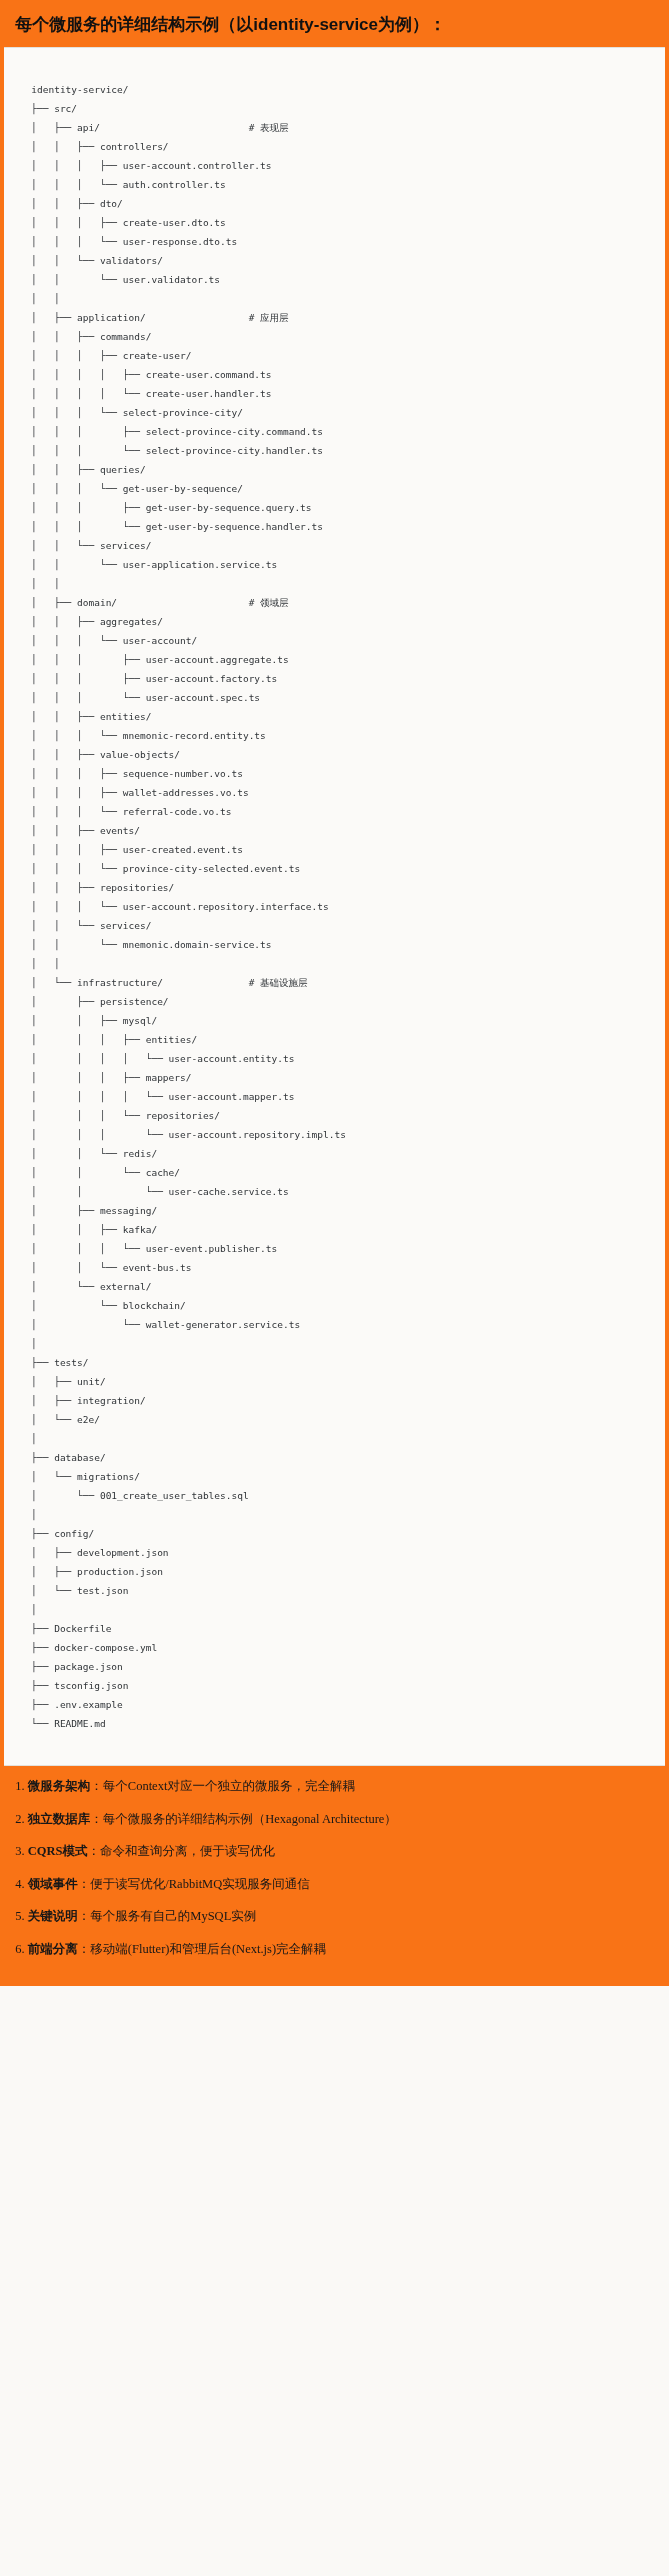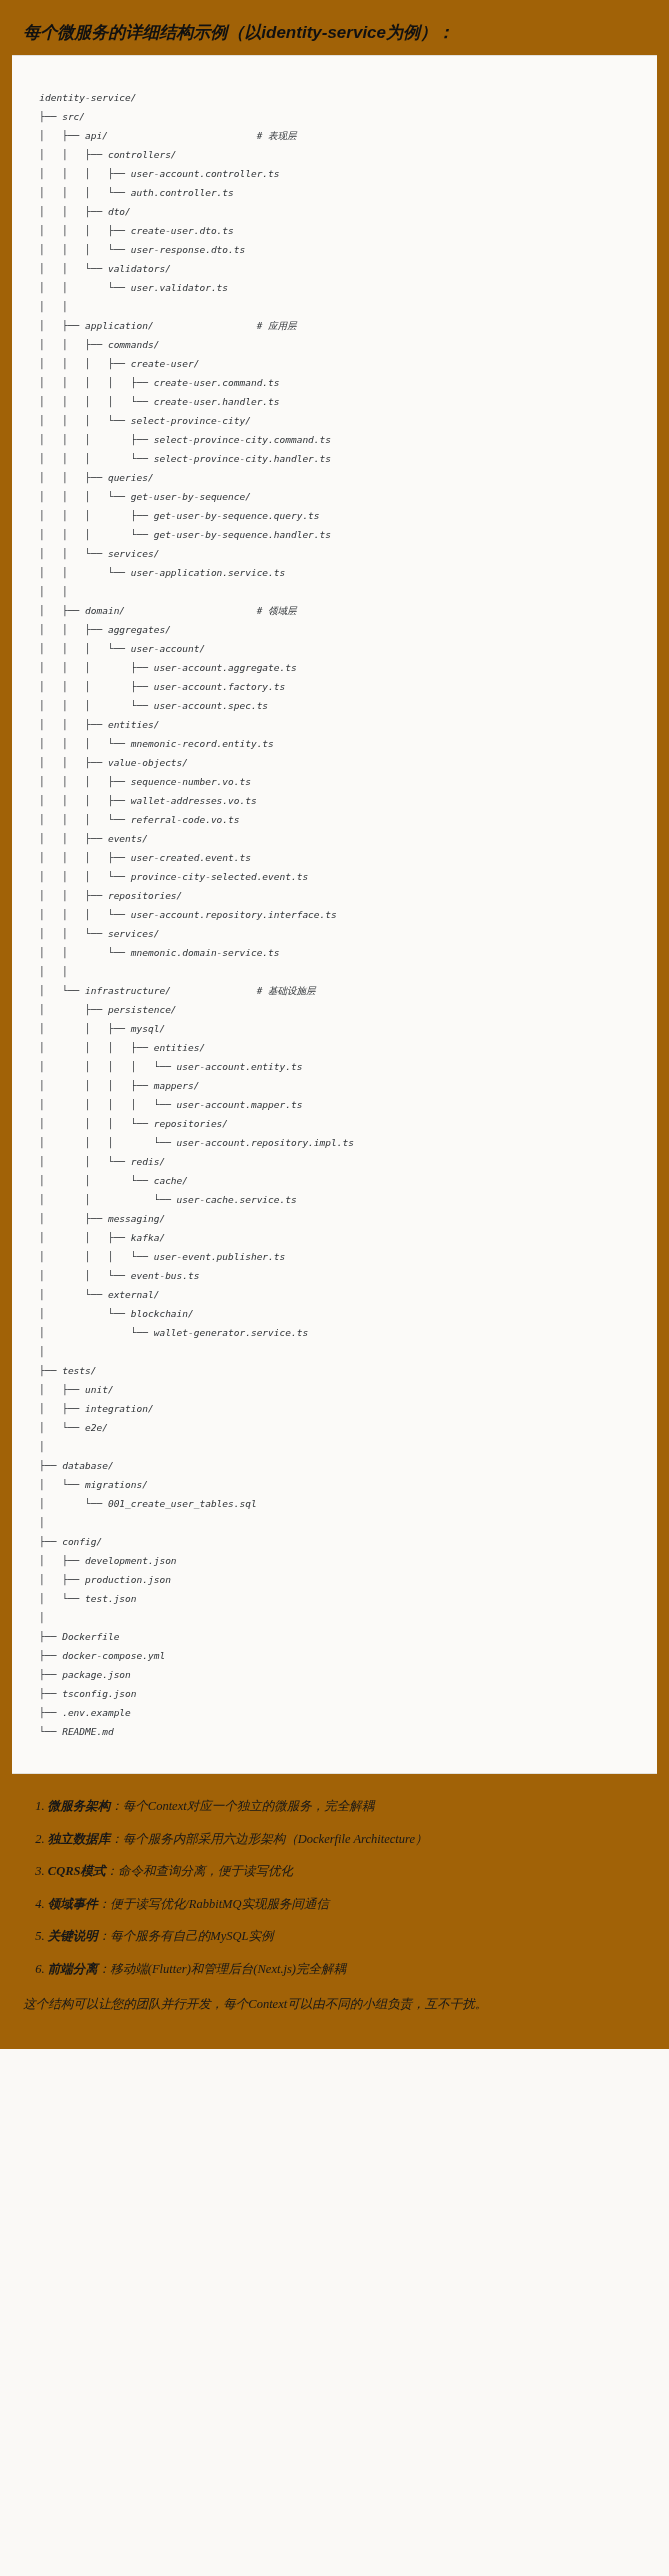--- a/index.html
+++ b/index.html
@@ -9,23 +9,22 @@
   }
   body {
     width: 669px;
     font-family: "Liberation Serif", "DejaVu Serif", serif;
     color: #1a1a1a;
     -webkit-font-smoothing: antialiased;
   }
   .page {
     width: 669px;
     box-sizing: border-box;
-    background: #a16207;
-    padding: 12px;
-    font-style: italic;
+    background: #f97316;
+    padding: 4px;
   }
   
   .doc-title {
     font-family: "Liberation Sans", "DejaVu Sans", sans-serif;
     font-weight: bold;
     font-size: 17px;
     line-height: 1.35;
     color: #111111;
     padding: 10px 11.3px 10px 11.3px;
     margin: 0;
@@ -65,21 +64,21 @@
     font-family: "Liberation Sans", "DejaVu Sans", sans-serif;
     font-weight: bold;
     font-size: 13px;
     color: #111111;
     margin: 0 0 11.3px 0;
     line-height: 1.4;
   }
   ol.note-list {
     list-style: none;
     counter-reset: noteidx;
-    margin: 12px;
+    margin: 0;
     padding: 0;
   }
   ol.note-list > li {
     counter-increment: noteidx;
     font-size: 12.5px;
     line-height: 1.5;
     margin: 0 0 13.8px 0;
     color: #171717;
   }
   ol.note-list > li::before {
@@ -112,25 +111,24 @@
   <div class="tree-block">
     <pre class="tree"><code id="tree-code"><span class="row">identity-service/</span><span class="row">├── src/</span><span class="row">│   ├── api/                          # 表现层</span><span class="row">│   │   ├── controllers/</span><span class="row">│   │   │   ├── user-account.controller.ts</span><span class="row">│   │   │   └── auth.controller.ts</span><span class="row">│   │   ├── dto/</span><span class="row">│   │   │   ├── create-user.dto.ts</span><span class="row">│   │   │   └── user-response.dto.ts</span><span class="row">│   │   └── validators/</span><span class="row">│   │       └── user.validator.ts</span><span class="row">│   │</span><span class="row">│   ├── application/                  # 应用层</span><span class="row">│   │   ├── commands/</span><span class="row">│   │   │   ├── create-user/</span><span class="row">│   │   │   │   ├── create-user.command.ts</span><span class="row">│   │   │   │   └── create-user.handler.ts</span><span class="row">│   │   │   └── select-province-city/</span><span class="row">│   │   │       ├── select-province-city.command.ts</span><span class="row">│   │   │       └── select-province-city.handler.ts</span><span class="row">│   │   ├── queries/</span><span class="row">│   │   │   └── get-user-by-sequence/</span><span class="row">│   │   │       ├── get-user-by-sequence.query.ts</span><span class="row">│   │   │       └── get-user-by-sequence.handler.ts</span><span class="row">│   │   └── services/</span><span class="row">│   │       └── user-application.service.ts</span><span class="row">│   │</span><span class="row">│   ├── domain/                       # 领域层</span><span class="row">│   │   ├── aggregates/</span><span class="row">│   │   │   └── user-account/</span><span class="row">│   │   │       ├── user-account.aggregate.ts</span><span class="row">│   │   │       ├── user-account.factory.ts</span><span class="row">│   │   │       └── user-account.spec.ts</span><span class="row">│   │   ├── entities/</span><span class="row">│   │   │   └── mnemonic-record.entity.ts</span><span class="row">│   │   ├── value-objects/</span><span class="row">│   │   │   ├── sequence-number.vo.ts</span><span class="row">│   │   │   ├── wallet-addresses.vo.ts</span><span class="row">│   │   │   └── referral-code.vo.ts</span><span class="row">│   │   ├── events/</span><span class="row">│   │   │   ├── user-created.event.ts</span><span class="row">│   │   │   └── province-city-selected.event.ts</span><span class="row">│   │   ├── repositories/</span><span class="row">│   │   │   └── user-account.repository.interface.ts</span><span class="row">│   │   └── services/</span><span class="row">│   │       └── mnemonic.domain-service.ts</span><span class="row">│   │</span><span class="row">│   └── infrastructure/               # 基础设施层</span><span class="row">│       ├── persistence/</span><span class="row">│       │   ├── mysql/</span><span class="row">│       │   │   ├── entities/</span><span class="row">│       │   │   │   └── user-account.entity.ts</span><span class="row">│       │   │   ├── mappers/</span><span class="row">│       │   │   │   └── user-account.mapper.ts</span><span class="row">│       │   │   └── repositories/</span><span class="row">│       │   │       └── user-account.repository.impl.ts</span><span class="row">│       │   └── redis/</span><span class="row">│       │       └── cache/</span><span class="row">│       │           └── user-cache.service.ts</span><span class="row">│       ├── messaging/</span><span class="row">│       │   ├── kafka/</span><span class="row">│       │   │   └── user-event.publisher.ts</span><span class="row">│       │   └── event-bus.ts</span><span class="row">│       └── external/</span><span class="row">│           └── blockchain/</span><span class="row">│               └── wallet-generator.service.ts</span><span class="row">│</span><span class="row">├── tests/</span><span class="row">│   ├── unit/</span><span class="row">│   ├── integration/</span><span class="row">│   └── e2e/</span><span class="row">│</span><span class="row">├── database/</span><span class="row">│   └── migrations/</span><span class="row">│       └── 001_create_user_tables.sql</span><span class="row">│</span><span class="row">├── config/</span><span class="row">│   ├── development.json</span><span class="row">│   ├── production.json</span><span class="row">│   └── test.json</span><span class="row">│</span><span class="row">├── Dockerfile</span><span class="row">├── docker-compose.yml</span><span class="row">├── package.json</span><span class="row">├── tsconfig.json</span><span class="row">├── .env.example</span><span class="row">└── README.md</span></code></pre>
   </div>
 
   <div class="rule"></div>
 
   <div class="notes">
 
     <ol class="note-list" id="note-list">
         <li><span class="note-term">微服务架构</span><span class="note-sep">：</span><span>每个Context对应一个独立的微服务，完全解耦</span></li>
-        <li><span class="note-term">独立数据库</span><span class="note-sep">：</span><span>每个服务内部采用六边形架构（Dockerfile Architecture）</span></li>
+        <li><span class="note-term">独立数据库</span><span class="note-sep">：</span><span>每个微服务的详细结构示例（Hexagonal Architecture）</span></li>
         <li><span class="note-term">CQRS模式</span><span class="note-sep">：</span><span>命令和查询分离，便于读写优化</span></li>
         <li><span class="note-term">领域事件</span><span class="note-sep">：</span><span>便于读写优化/RabbitMQ实现服务间通信</span></li>
         <li><span class="note-term">关键说明</span><span class="note-sep">：</span><span>每个服务有自己的MySQL实例</span></li>
         <li><span class="note-term">前端分离</span><span class="note-sep">：</span><span>移动端(Flutter)和管理后台(Next.js)完全解耦</span></li>
       </ol>
 
-    <p class="closing">这个结构可以让您的团队并行开发，每个Context可以由不同的小组负责，互不干扰。</p>
   </div>
 
   <div class="spacer-bottom"></div>
 </div>
 
 
 </body></html>

